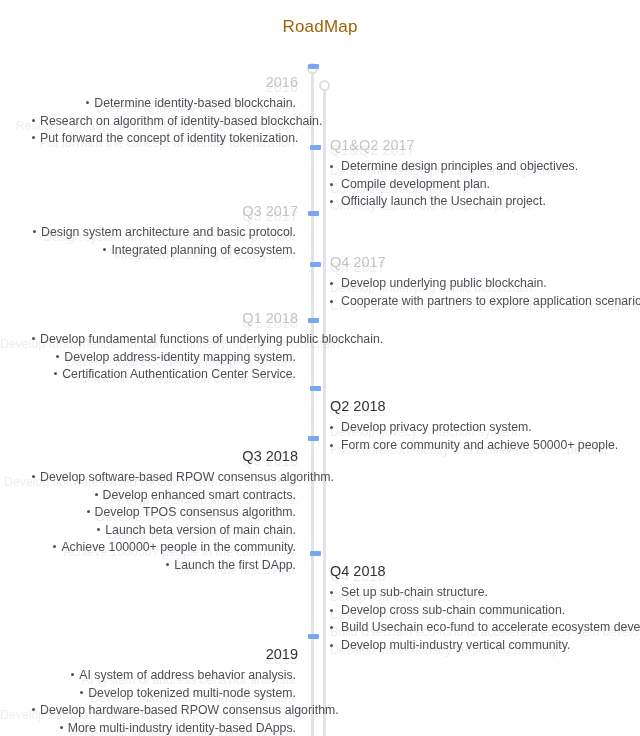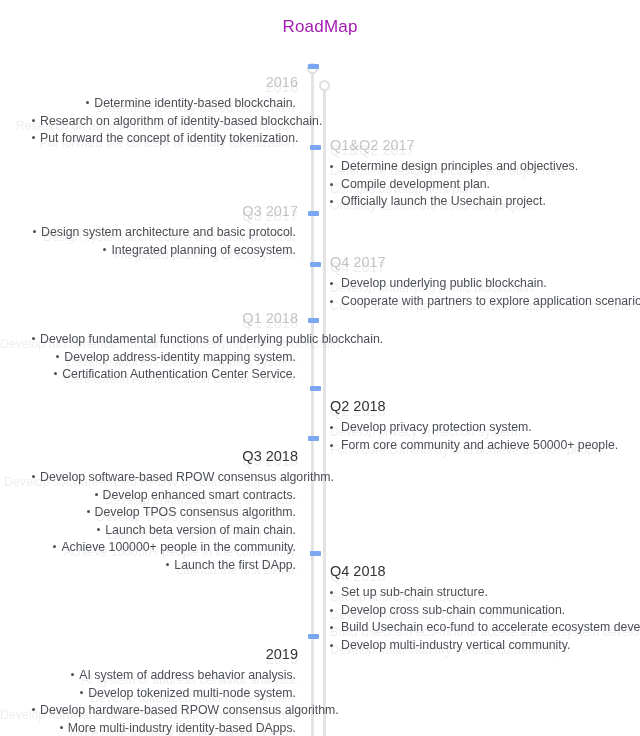--- a/index.html
+++ b/index.html
@@ -18,21 +18,21 @@
   }
 
   
   .page-title {
     position: absolute;
     top: 17px;
     left: 0;
     width: 640px;
     text-align: center;
     font-size: 17px;
-    color: #a21caf;
+    color: #a16207;
     letter-spacing: .2px;
     font-weight: 400;
   }
 
   
   .spine {
     position: absolute;
     top: 62px;
     left: 0;
     width: 640px;

